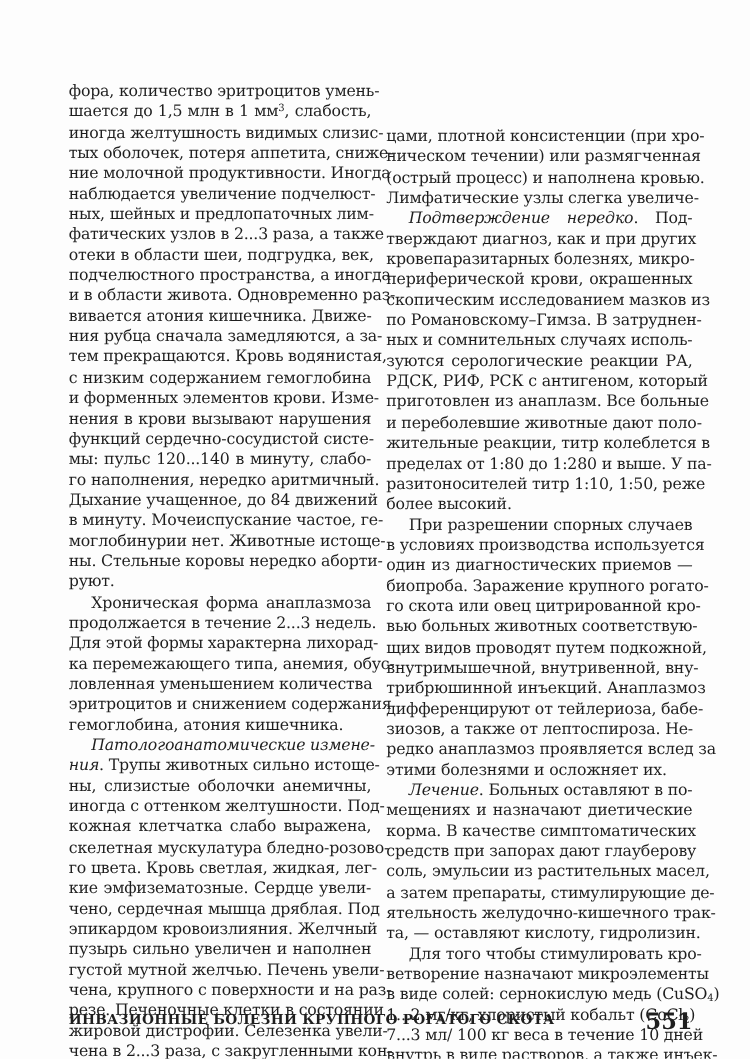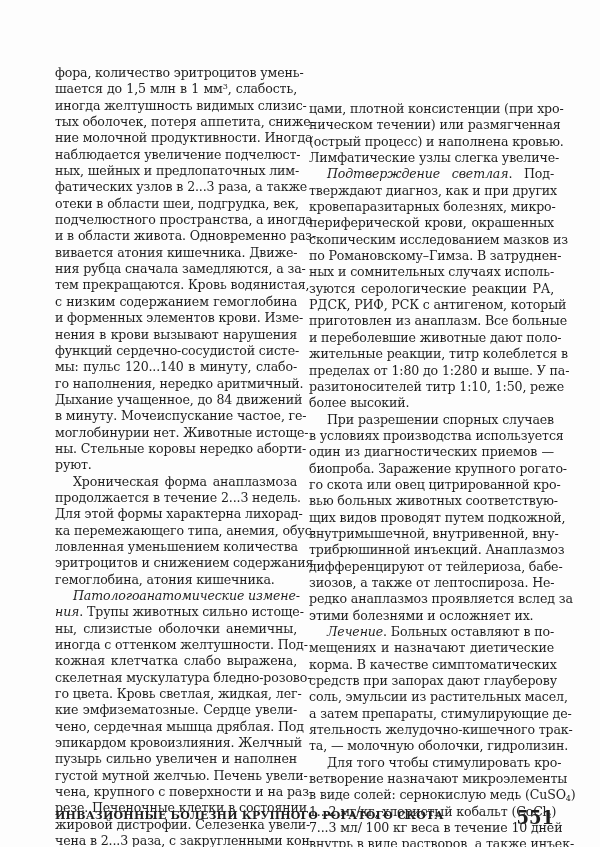--- a/index.html
+++ b/index.html
@@ -94,21 +94,21 @@
       <div class="line"><span>чена, крупного с поверхности и на раз-</span></div>
       <div class="line"><span>резе. Печеночные клетки в состоянии</span></div>
       <div class="line"><span>жировой дистрофии. Селезенка увели-</span></div>
       <div class="line"><span>чена в 2...3 раза, с закругленными кон-</span></div>
     </div>
   <div class="col col-right" id="col-right">
       <div class="line"><span>цами, плотной консистенции (при хро-</span></div>
       <div class="line"><span>ническом течении) или размягченная</span></div>
       <div class="line"><span>(острый процесс) и наполнена кровью.</span></div>
       <div class="line"><span>Лимфатические узлы слегка увеличе-</span></div>
-      <div class="line indent"><span class="it">Подтверждение светлая</span><span>. Под-</span></div>
+      <div class="line indent"><span class="it">Подтверждение нередко</span><span>. Под-</span></div>
       <div class="line"><span>тверждают диагноз, как и при других</span></div>
       <div class="line"><span>кровепаразитарных болезнях, микро-</span></div>
       <div class="line"><span>периферической крови, окрашенных</span></div>
       <div class="line"><span>скопическим исследованием мазков из</span></div>
       <div class="line"><span>по Романовскому–Гимза. В затруднен-</span></div>
       <div class="line"><span>ных и сомнительных случаях исполь-</span></div>
       <div class="line"><span>зуются серологические реакции РА,</span></div>
       <div class="line"><span>РДСК, РИФ, РСК с антигеном, который</span></div>
       <div class="line"><span>приготовлен из анаплазм. Все больные</span></div>
       <div class="line"><span>и переболевшие животные дают поло-</span></div>
@@ -129,21 +129,21 @@
       <div class="line"><span>зиозов, а также от лептоспироза. Не-</span></div>
       <div class="line"><span>редко анаплазмоз проявляется вслед за</span></div>
       <div class="line last"><span>этими болезнями и осложняет их.</span></div>
       <div class="line indent"><span class="it">Лечение</span><span>. Больных оставляют в по-</span></div>
       <div class="line"><span>мещениях и назначают диетические</span></div>
       <div class="line"><span>корма. В качестве симптоматических</span></div>
       <div class="line"><span>средств при запорах дают глауберову</span></div>
       <div class="line"><span>соль, эмульсии из растительных масел,</span></div>
       <div class="line"><span>а затем препараты, стимулирующие де-</span></div>
       <div class="line"><span>ятельность желудочно-кишечного трак-</span></div>
-      <div class="line last"><span>та, — молочную оболочки, гидролизин.</span></div>
+      <div class="line last"><span>та, — оставляют кислоту, гидролизин.</span></div>
       <div class="line indent"><span>Для того чтобы стимулировать кро-</span></div>
       <div class="line"><span>ветворение назначают микроэлементы</span></div>
       <div class="line"><span>в виде солей: сернокислую медь (CuSO</span><sub>4</sub><span>)</span></div>
       <div class="line"><span>1...2 мг/кг, хлористый кобальт (CoCl</span><sub>2</sub><span>)</span></div>
       <div class="line"><span>7...3 мл/ 100 кг веса в течение 10 дней</span></div>
       <div class="line"><span>внутрь в виде растворов, а также инъек-</span></div>
     </div>
 
   <div class="footer">
     <span class="running-head">ИНВАЗИОННЫЕ БОЛЕЗНИ КРУПНОГО РОГАТОГО СКОТА</span>

